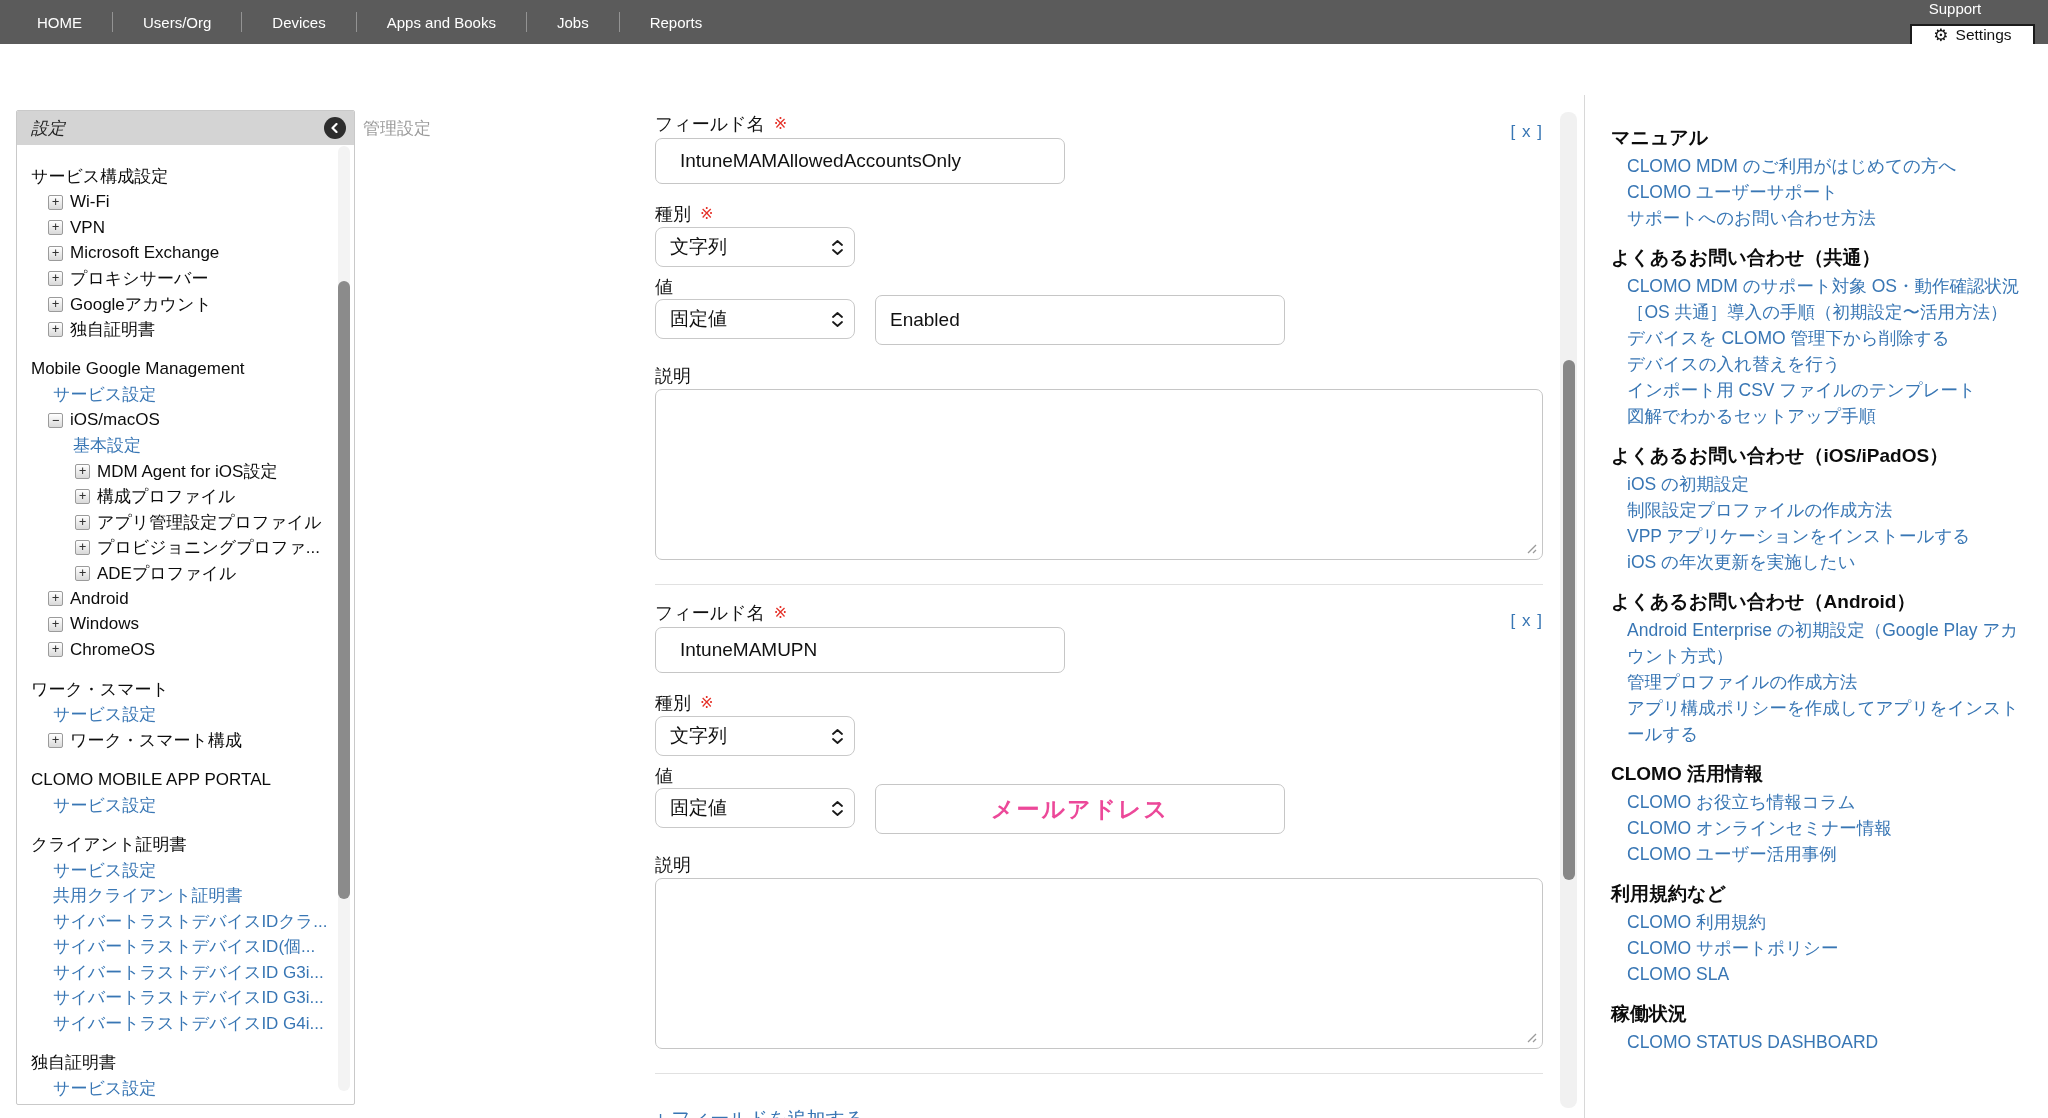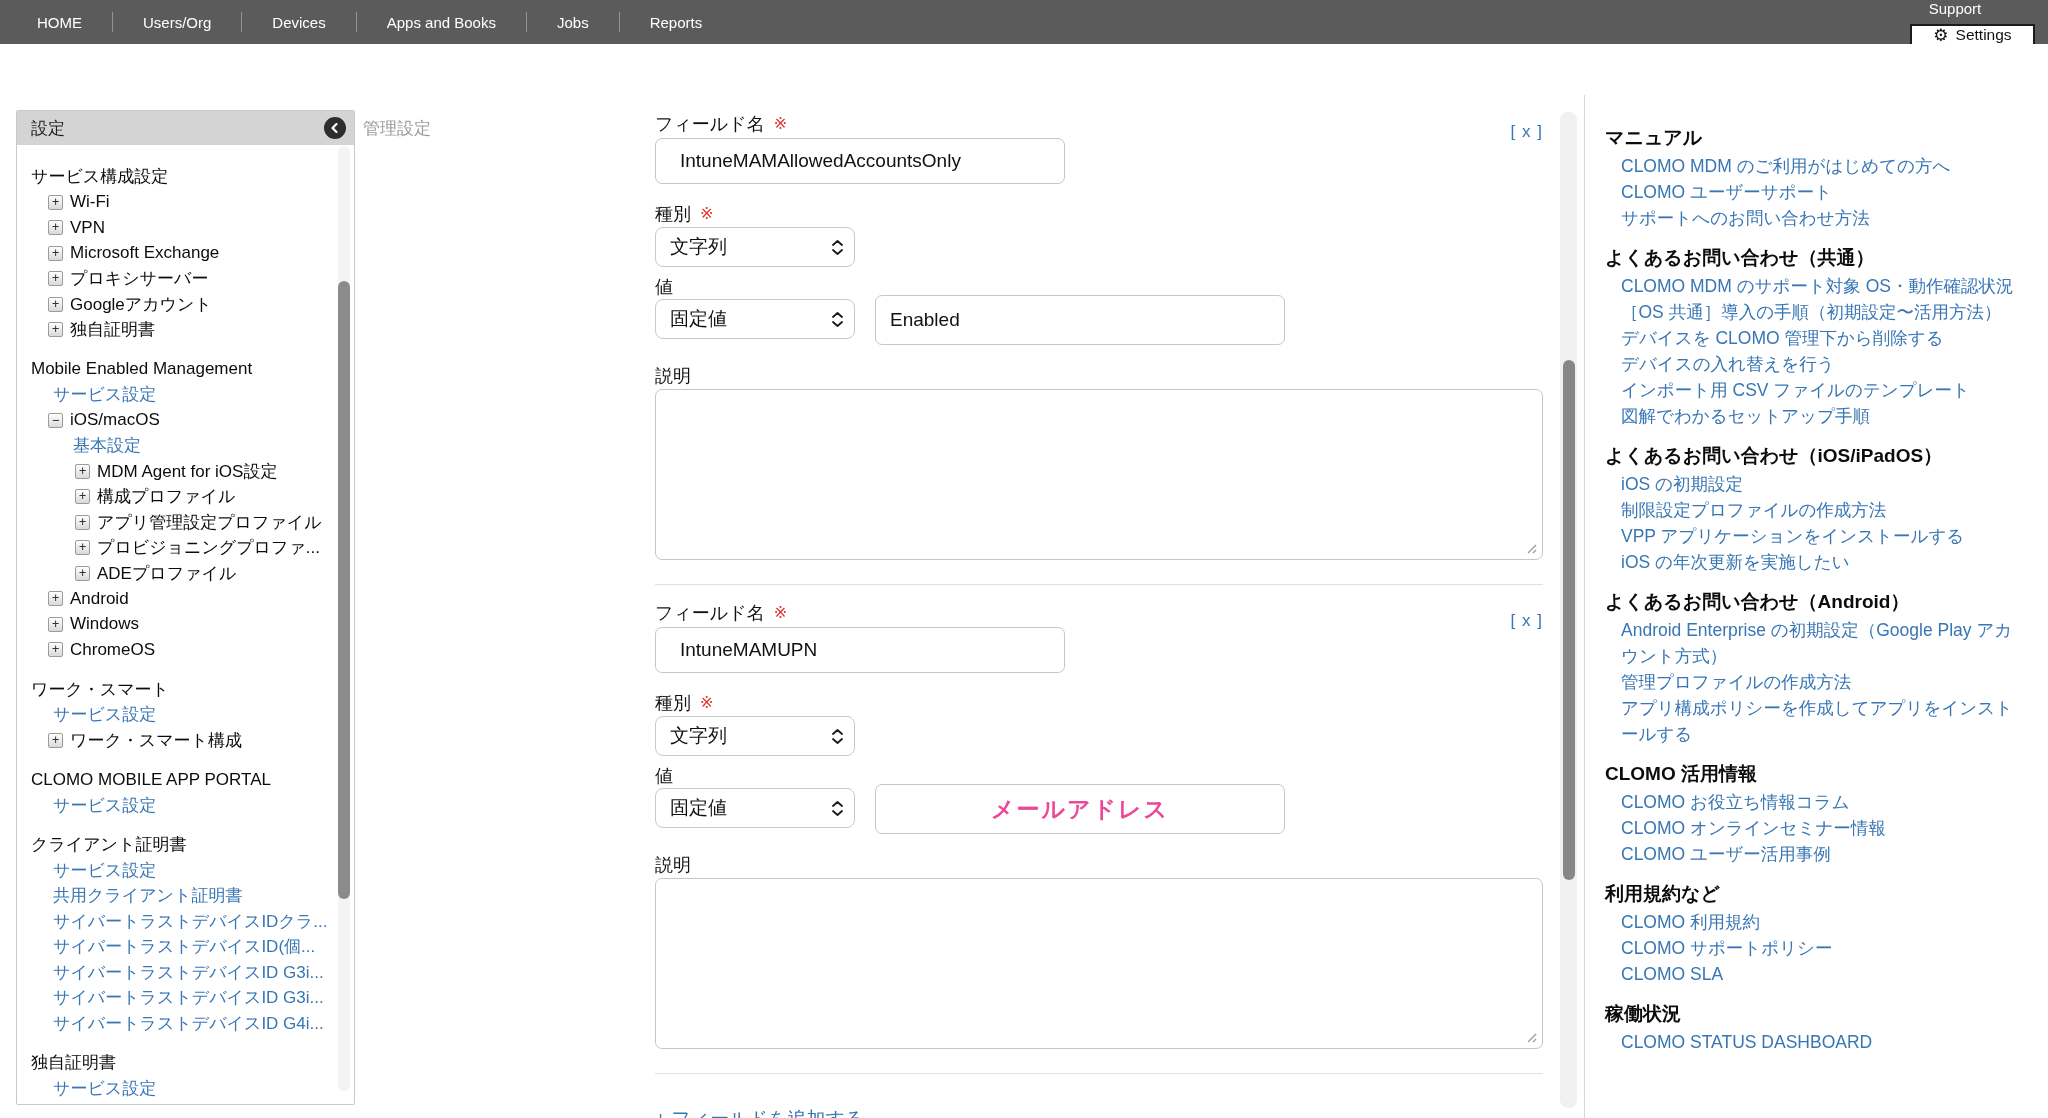--- a/index.html
+++ b/index.html
@@ -17,21 +17,21 @@
   .settings-tab { width:125px; height:37px; margin-top:7px; margin-right:13px; background:#fff;
     border:2px solid #1b1b1b; border-bottom:none; display:flex; align-items:center; justify-content:center;
     gap:7px; align-self:flex-start; cursor:pointer; }
   .settings-tab .gear { font-size:17px; color:#111; line-height:1; }
   .settings-tab .tab-label { font-size:15.5px; color:#111; }
 
   
   .side-panel { position:absolute; left:16px; top:110px; width:339px; height:995px;
     border:1px solid #c9c9c9; border-radius:2px; background:#fff; overflow:hidden; }
   .side-header { height:34px; background:#d4d4d4; display:flex; align-items:center;
-    justify-content:space-between; padding:0 8px 0 14px; font-size:17px; color:#222; }
+    justify-content:space-between; padding:0 8px 0 14px; font-size:17px; color:#222;font-style:italic; }
   .collapse-btn { width:22px; height:22px; border-radius:50%; background:#2d2d2d;
     display:flex; align-items:center; justify-content:center; cursor:pointer; }
   .tree-body { position:relative; height:calc(100% - 34px); padding:19px 24px 0 0; overflow:hidden; }
   .tree-section { margin-bottom:14px; }
   .trow { display:flex; align-items:center; height:25.5px; white-space:nowrap; font-size:17px; overflow:hidden; }
   .trow.thead { padding-left:14px; color:#0c0c0c; }
   .trow.link.lvl1 { padding-left:36px; }
   .trow.node.lvl1, .trow.node-open.lvl1 { padding-left:31px; }
   .trow.link.lvl2 { padding-left:56px; }
   .trow.node.lvl2, .trow.node-open.lvl2 { padding-left:58px; }
@@ -70,21 +70,21 @@
   .ta svg { position:absolute; right:5px; bottom:5px; }
   .divider { border-top:1px solid #e1e1e1; margin:24px 0 16px 0; height:0; }
   .add-link { display:inline-block; margin-top:16px; color:#3876b4; font-size:19px; text-decoration:none; cursor:pointer; }
 
   
   .main-sb-track { position:absolute; left:1560px; top:112px; width:17px; height:996px; background:#f1f1f1; border-radius:8px; }
   .main-sb-thumb { position:absolute; left:1563px; top:360px; width:12px; height:520px; background:#878787; border-radius:6px; }
 
   
   .help-panel { position:absolute; left:1584px; top:95px; width:464px; height:1023px;
-    border-left:1px solid #d8d8d8; padding:30px 20px 0 20px; overflow:hidden; }
+    border-left:1px solid #d8d8d8; padding:30px 20px 0 26px; overflow:hidden; }
   .help-section { margin-bottom:14px; }
   .help-h { font-size:19px; font-weight:700; color:#0c0c0c; line-height:26px; margin-bottom:2px; }
   .help-link { display:block; color:#3876b4; font-size:17.5px; line-height:26px; padding-left:16px;
     text-decoration:none; cursor:pointer; }
 </style>
 </head>
 <body>
 
 <div class="page">
 
@@ -142,21 +142,21 @@
           <div class="trow node lvl1">
             <span class="tico">+</span>
             <span class="tlabel">Googleアカウント</span>
           </div>
           <div class="trow node lvl1">
             <span class="tico">+</span>
             <span class="tlabel">独自証明書</span>
           </div>
         </div>
         <div class="tree-section">
-          <div class="trow thead">Mobile Enabled Management</div>
+          <div class="trow thead">Mobile Google Management</div>
           <div class="trow link lvl1">
             <span class="tlink">サービス設定</span>
           </div>
           <div class="trow node-open lvl1">
             <span class="tico">−</span>
             <span class="tlabel">iOS/macOS</span>
           </div>
           <div class="trow link lvl2">
             <span class="tlink">基本設定</span>
           </div>

